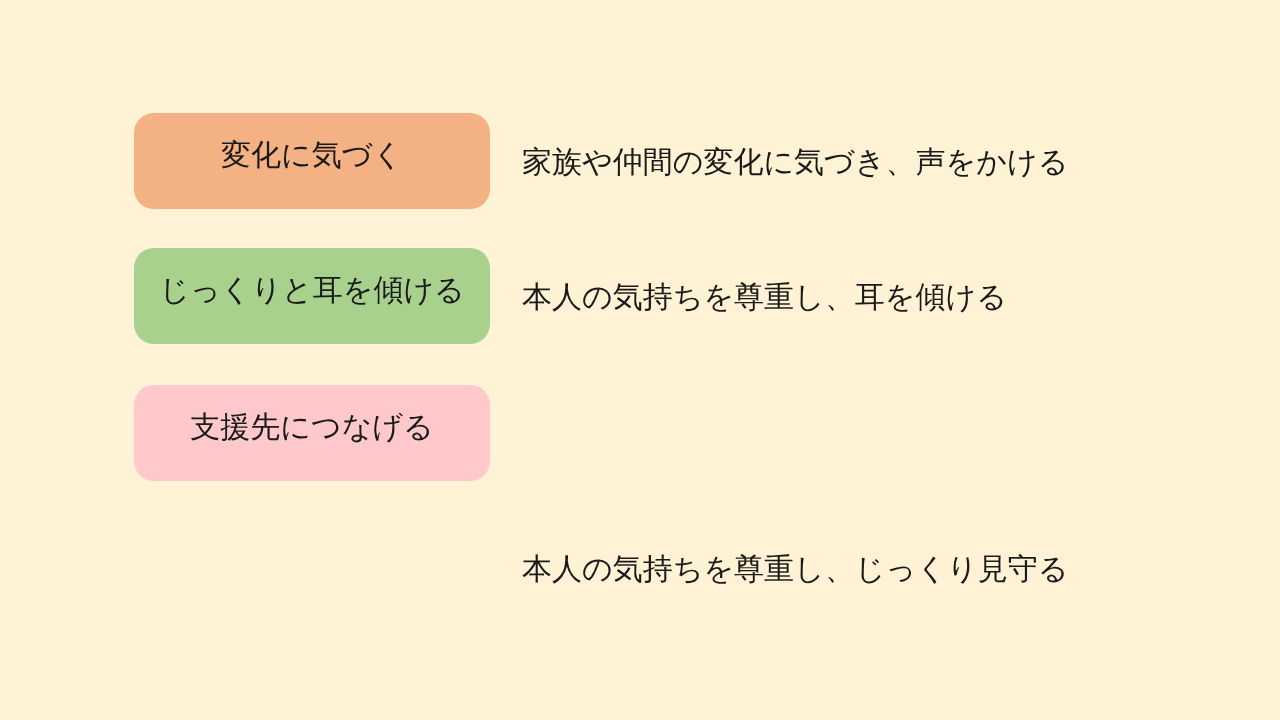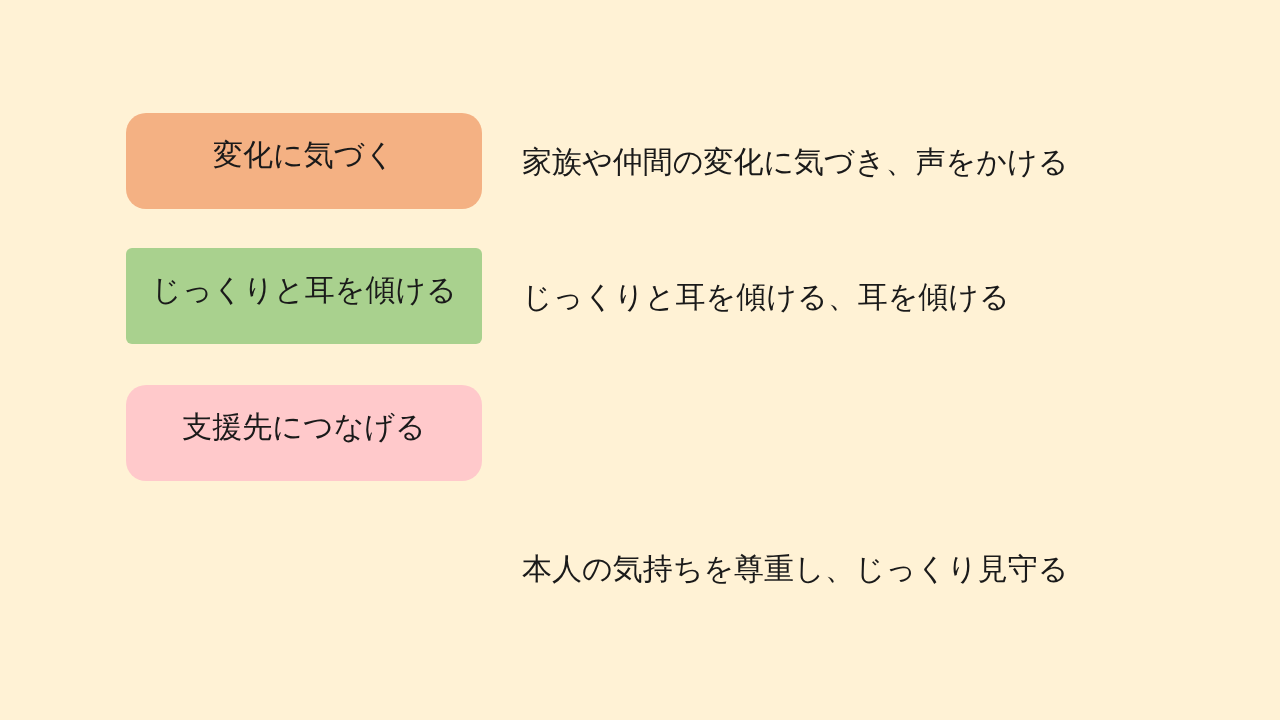--- a/index.html
+++ b/index.html
@@ -16,21 +16,21 @@
       color: #1a1a1a;
     }
     .row {
       position: absolute;
       left: 122px;
       width: 1000px;
       height: 96px;
     }
     .pill {
       position: absolute;
-      left: 4px;
+      left: 12px;
       top: 0;
       width: 356px;
       height: 96px;
       border-radius: 20px;
       display: flex;
       align-items: center;
       justify-content: center;
       box-sizing: border-box;
       padding-bottom: 12px;
     }
@@ -51,24 +51,24 @@
 <body style="background: rgb(255, 242, 213);">
 
 <div class="row" style="top:113px;">
   <div class="pill" style="background:#f4b183;">
     <span>変化に気づく</span>
   </div>
   <div class="desc">家族や仲間の変化に気づき、声をかける</div>
 </div>
 
 <div class="row" style="top:248px;">
-  <div class="pill" style="background:#a9d18e;border-radius:6px;">
+  <div class="pill" style="background:#a9d18e;">
     <span>じっくりと耳を傾ける</span>
   </div>
-  <div class="desc">じっくりと耳を傾ける、耳を傾ける</div>
+  <div class="desc">本人の気持ちを尊重し、耳を傾ける</div>
 </div>
 
 <div class="row" style="top:385px;">
   <div class="pill" style="background:#ffc9cb;">
     <span>支援先につなげる</span>
   </div>
 </div>
 
 <div class="row" style="top:520px;">
   <div class="desc">本人の気持ちを尊重し、じっくり見守る</div>

